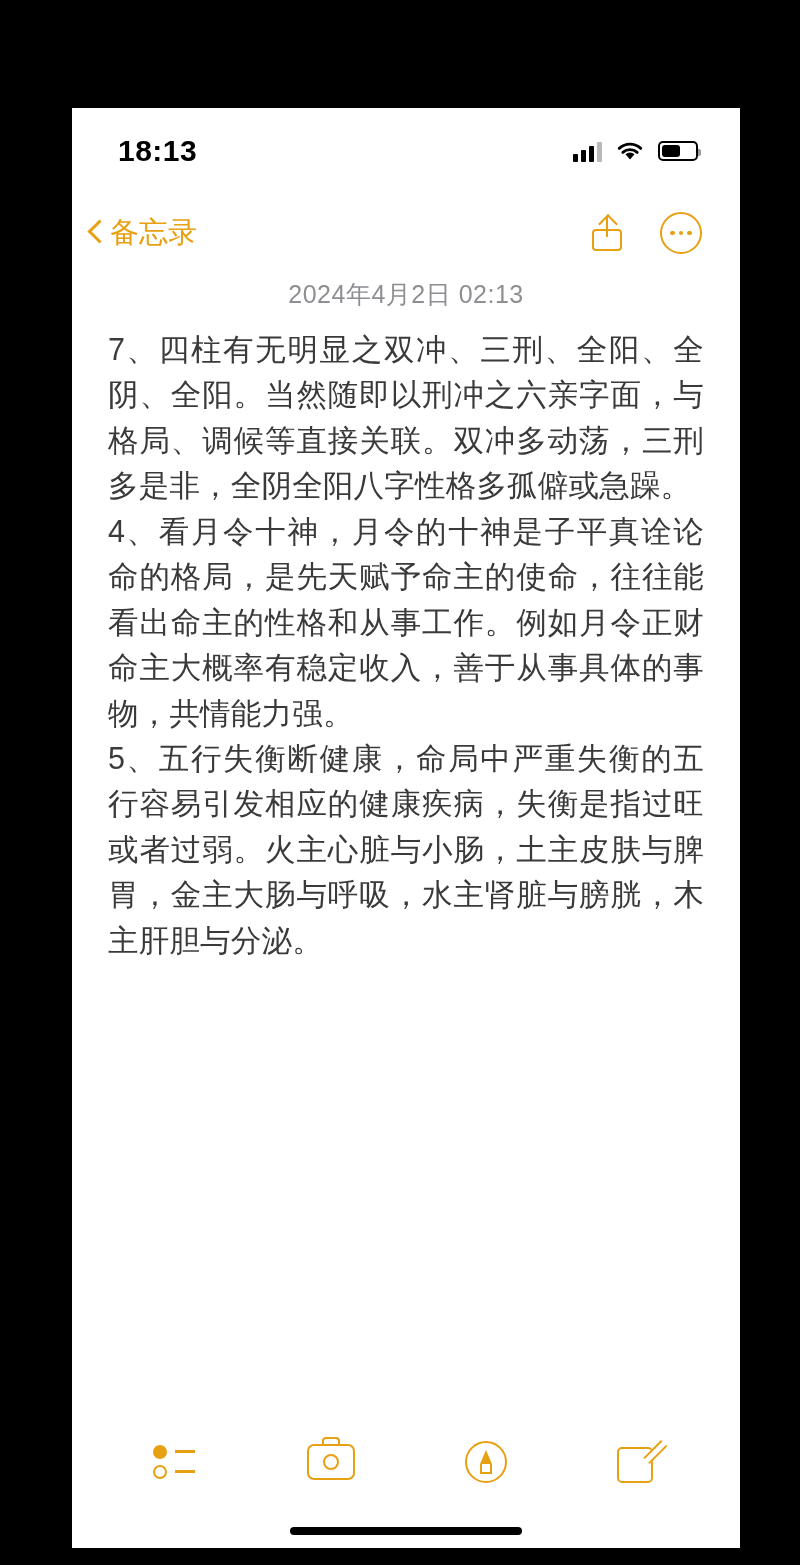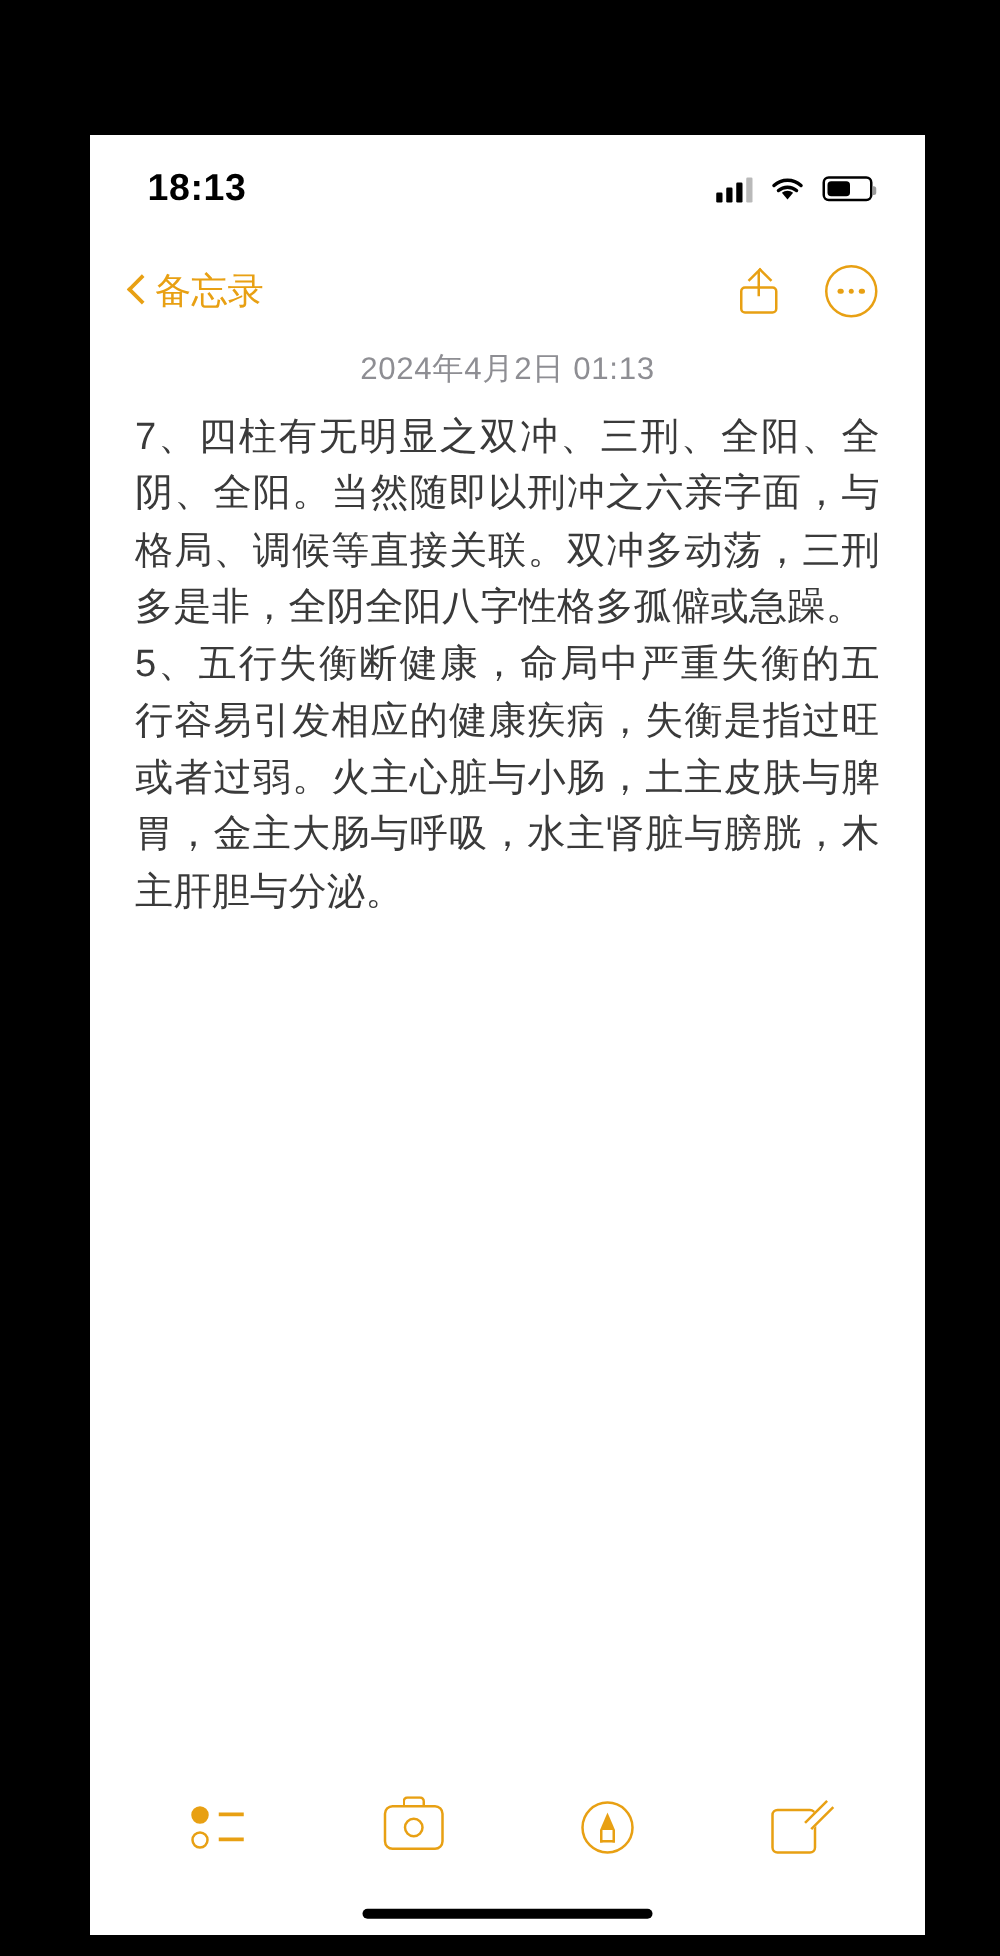--- a/index.html
+++ b/index.html
@@ -87,21 +87,21 @@
     width: 55%;
     background: #000;
     border-radius: 3px;
   }
   
   .nav-bar {
     height: 78px;
     display: flex;
     align-items: center;
     justify-content: space-between;
-    padding: 0 38px 0 30px;
+    padding: 0 38px 0 16px;
     box-sizing: border-box;
   }
   .nav-back {
     display: flex;
     align-items: center;
     gap: 8px;
     color: #e8a013;
     cursor: pointer;
   }
   .chev {
@@ -353,23 +353,24 @@
       </div>
       <div class="more-icon">
         <span></span>
         <span></span>
         <span></span>
       </div>
     </div>
   </div>
 
   <div class="note-body">
-    <div class="note-date">2024年4月2日 01:13</div>
+    <div class="note-date">2024年4月2日 02:13</div>
     <div class="note-text">
       <p>7、四柱有无明显之双冲、三刑、全阳、全阴、全阳。当然随即以刑冲之六亲字面，与格局、调候等直接关联。双冲多动荡，三刑多是非，全阴全阳八字性格多孤僻或急躁。</p>
+      <p>4、看月令十神，月令的十神是子平真诠论命的格局，是先天赋予命主的使命，往往能看出命主的性格和从事工作。例如月令正财命主大概率有稳定收入，善于从事具体的事物，共情能力强。</p>
       <p>5、五行失衡断健康，命局中严重失衡的五行容易引发相应的健康疾病，失衡是指过旺或者过弱。火主心脏与小肠，土主皮肤与脾胃，金主大肠与呼吸，水主肾脏与膀胱，木主肝胆与分泌。</p>
     </div>
   </div>
 
   <div class="toolbar">
     <div class="tb-item">
       <div class="checklist-icon">
         <span class="c filled"></span>
         <span class="l top"></span>
         <span class="c empty"></span>

